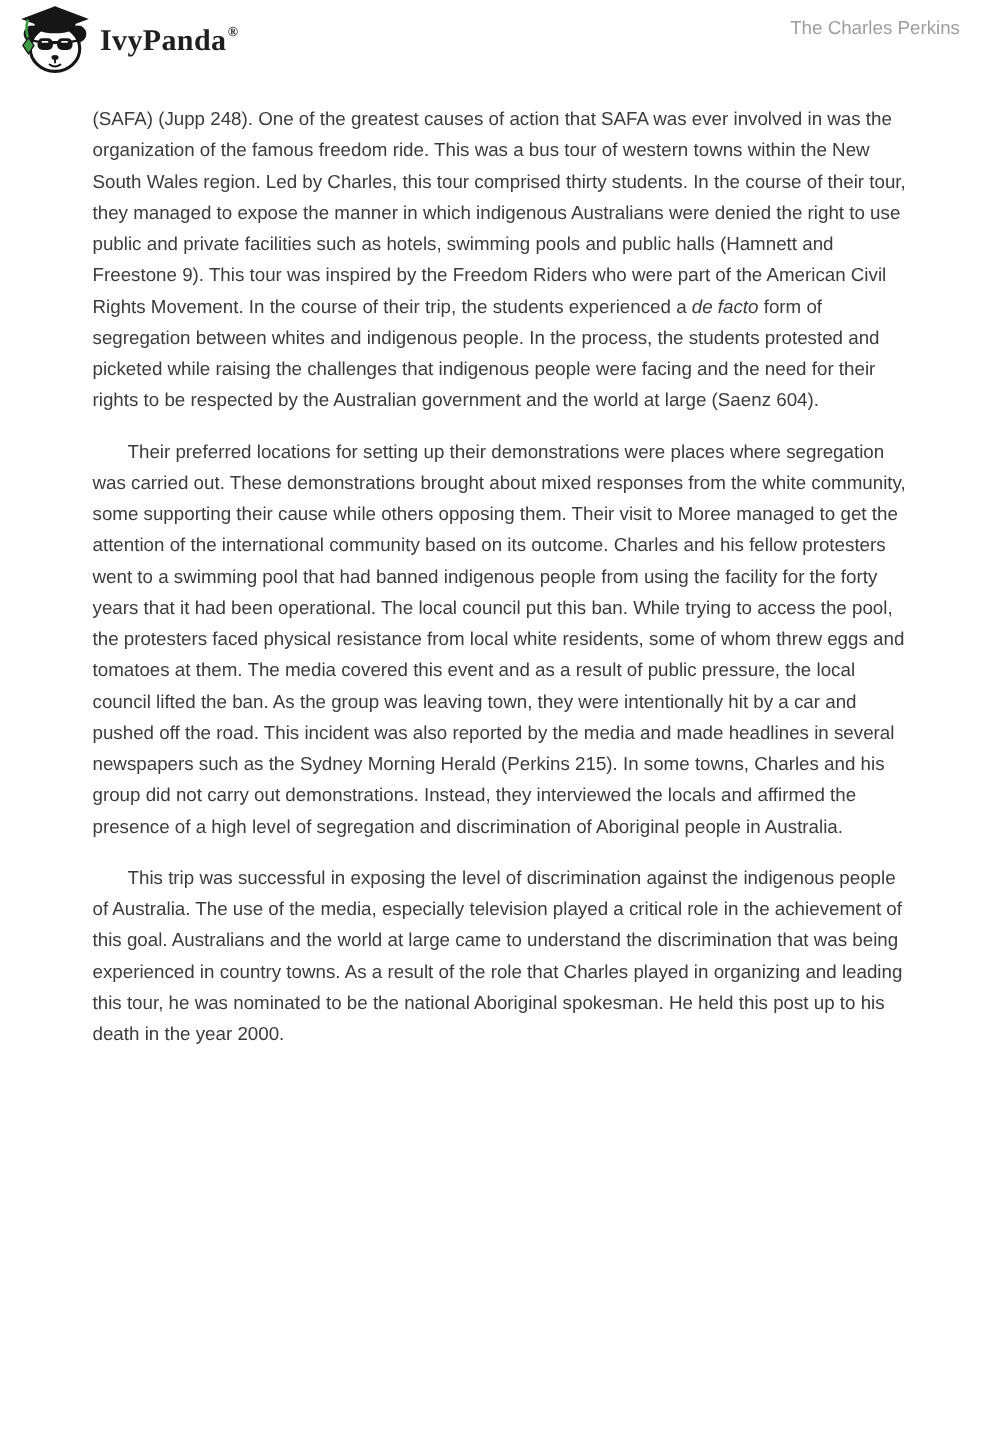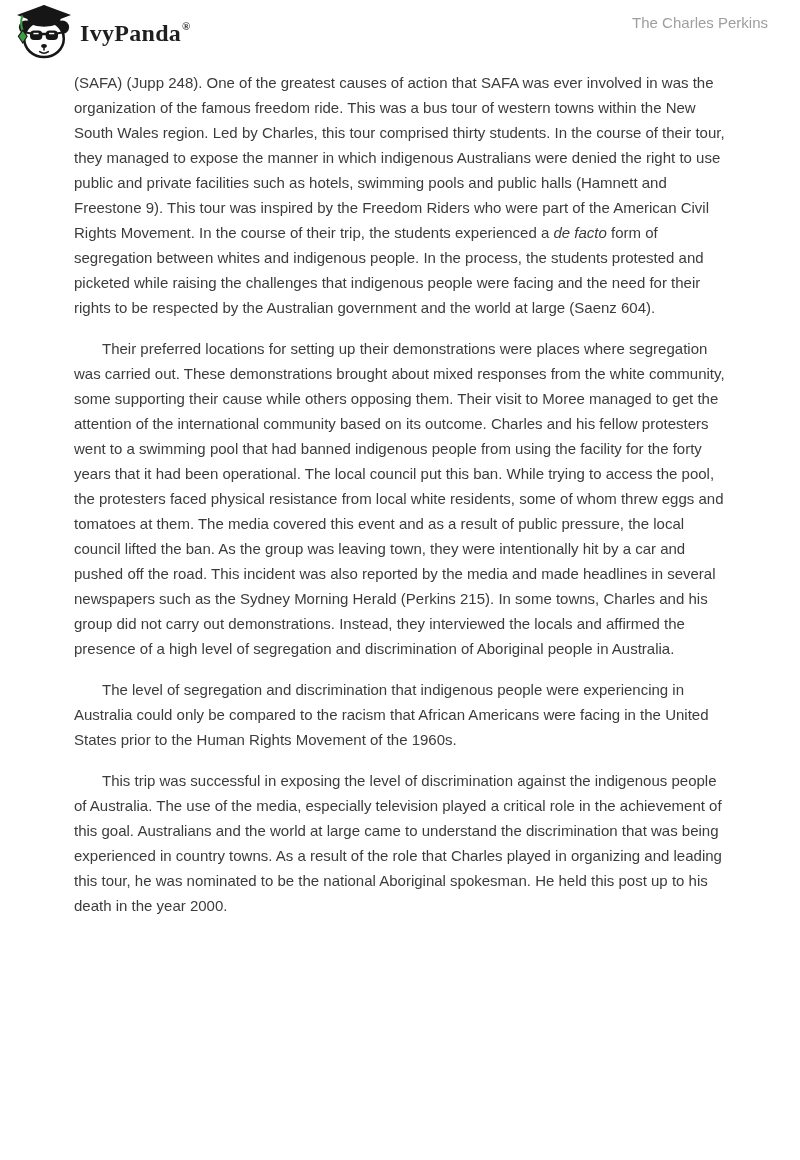--- a/index.html
+++ b/index.html
@@ -25,21 +25,21 @@
   }
   .doc-title {
     position:absolute; right:32px; top:14px;
     font-size:15px; color:#9e9e9e; white-space:nowrap;
   }
   .essay {
     position:absolute; left:74px; top:70px; width:656px;
     font-size:15px; line-height:25px; color:#3c3c3c;
     text-align:left;
   }
-  .essay p { margin:0 0 16px 0; }
+  .essay p { margin:13px 0 16px 0; }
   .essay p.indent { text-indent:28px; }
   .essay em { font-style:italic; }
   .source-url {
     position:absolute; right:32px; top:1128px;
     font-size:13px; color:#b6b6b6; white-space:nowrap;
   }
 </style>
 </head>
 <body>
 
@@ -74,19 +74,18 @@
       <path d="M9 27 l4.6 6.5 -4.6 7 -4.6 -7 Z" fill="#3f9c46" stroke="#161616" stroke-width="1.1"></path>
     </svg>
     <span class="brand"><span>IvyPanda</span><span class="reg">®</span></span>
   </div>
 
   <div class="doc-title">The Charles Perkins</div>
 
   <main class="essay">
       <p class=""><span>(SAFA) (Jupp 248). One of the greatest causes of action that SAFA was ever involved in was the organization of the famous freedom ride. This was a bus tour of western towns within the New South Wales region. Led by Charles, this tour comprised thirty students. In the course of their tour, they managed to expose the manner in which indigenous Australians were denied the right to use public and private facilities such as hotels, swimming pools and public halls (Hamnett and Freestone 9). This tour was inspired by the Freedom Riders who were part of the American Civil Rights Movement. In the course of their trip, the students experienced a </span><em>de facto</em><span> form of segregation between whites and indigenous people. In the process, the students protested and picketed while raising the challenges that indigenous people were facing and the need for their rights to be respected by the Australian government and the world at large (Saenz 604).</span></p>
       <p class="indent"><span>Their preferred locations for setting up their demonstrations were places where segregation was carried out. These demonstrations brought about mixed responses from the white community, some supporting their cause while others opposing them. Their visit to Moree managed to get the attention of the international community based on its outcome. Charles and his fellow protesters went to a swimming pool that had banned indigenous people from using the facility for the forty years that it had been operational. The local council put this ban. While trying to access the pool, the protesters faced physical resistance from local white residents, some of whom threw eggs and tomatoes at them. The media covered this event and as a result of public pressure, the local council lifted the ban. As the group was leaving town, they were intentionally hit by a car and pushed off the road. This incident was also reported by the media and made headlines in several newspapers such as the Sydney Morning Herald (Perkins 215). In some towns, Charles and his group did not carry out demonstrations. Instead, they interviewed the locals and affirmed the presence of a high level of segregation and discrimination of Aboriginal people in Australia.</span></p>
-      <p class="indent"><span>The level of segregation and discrimination that indigenous people were experiencing in Australia could only be compared to the racism that African Americans were facing in the United States prior to the Human Rights Movement of the 1960s.</span></p>
       <p class="indent"><span>This trip was successful in exposing the level of discrimination against the indigenous people of Australia. The use of the media, especially television played a critical role in the achievement of this goal. Australians and the world at large came to understand the discrimination that was being experienced in country towns. As a result of the role that Charles played in organizing and leading this tour, he was nominated to be the national Aboriginal spokesman. He held this post up to his death in the year 2000.</span></p>
     </main>
 
   <div class="source-url">https://ivypanda.com/essays/the-charles-perkins-biography/</div>
 
 </div>
 
 </body></html>

